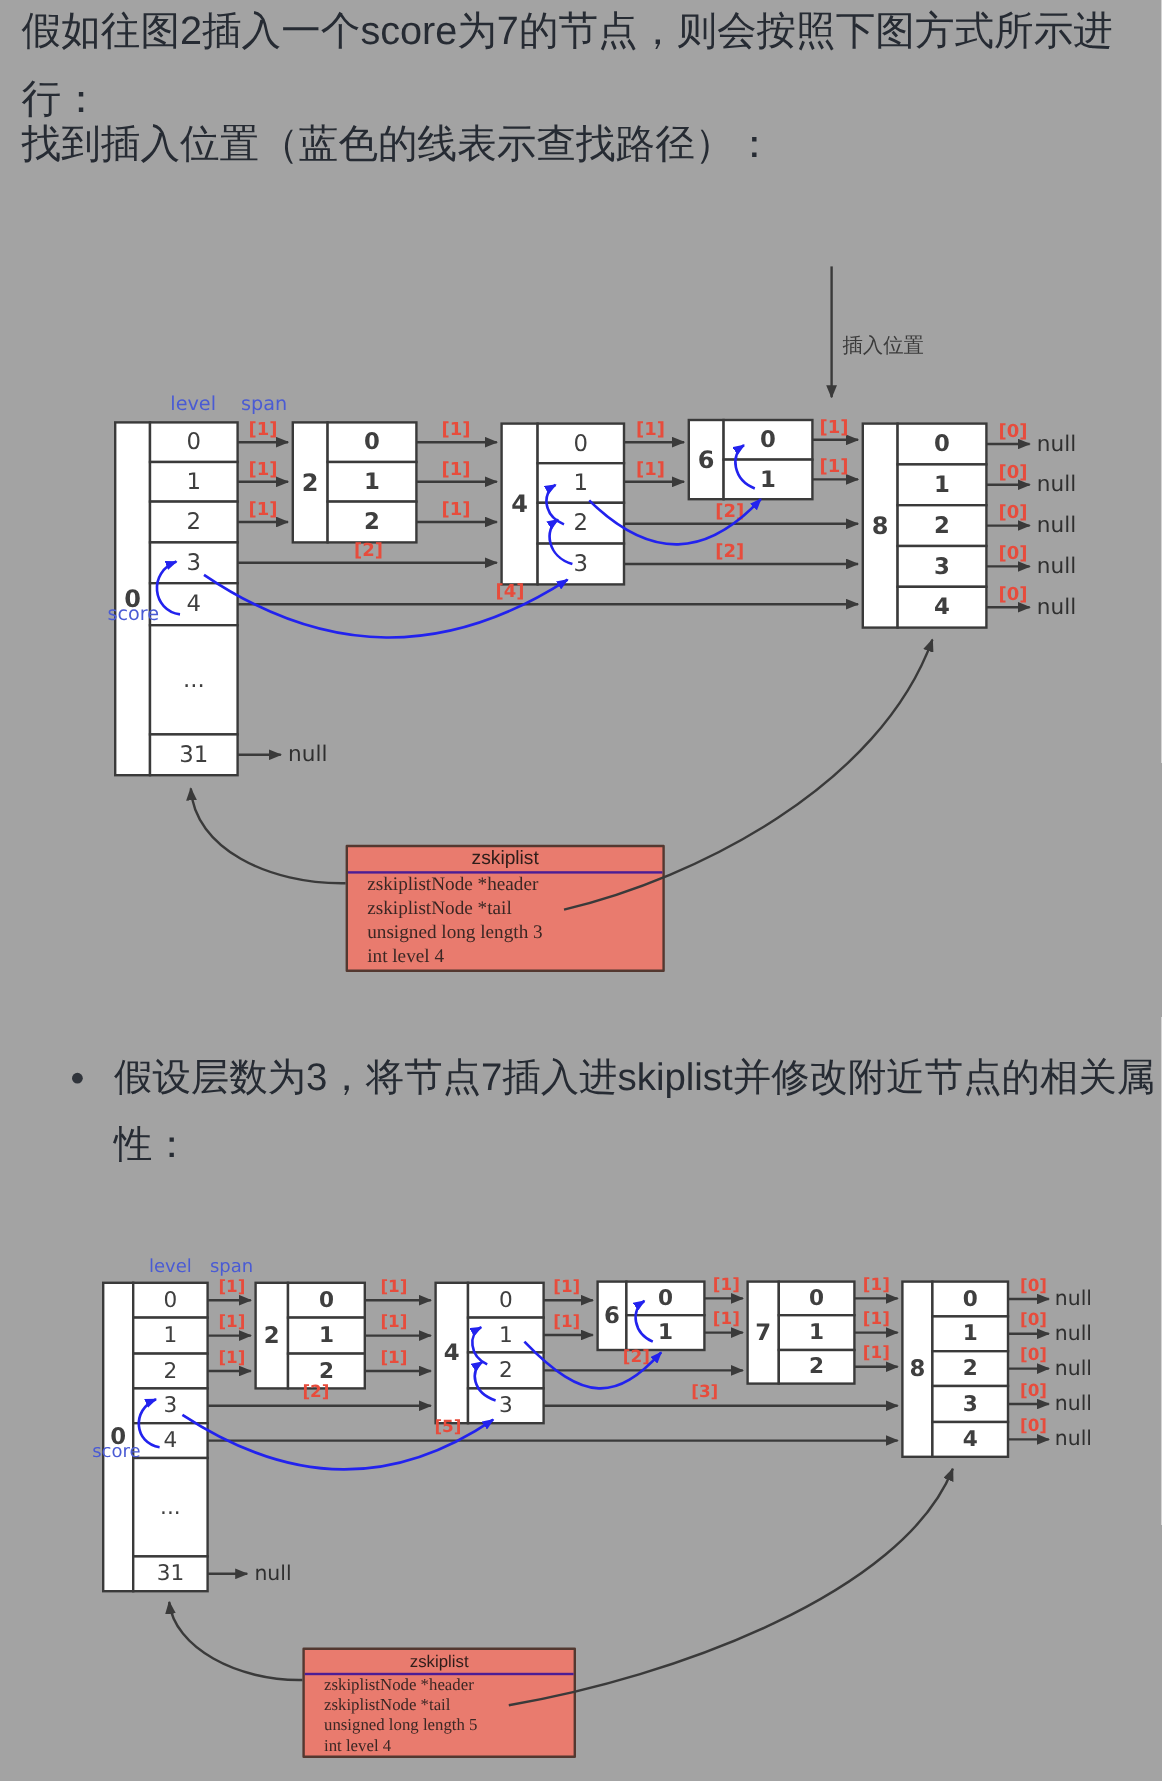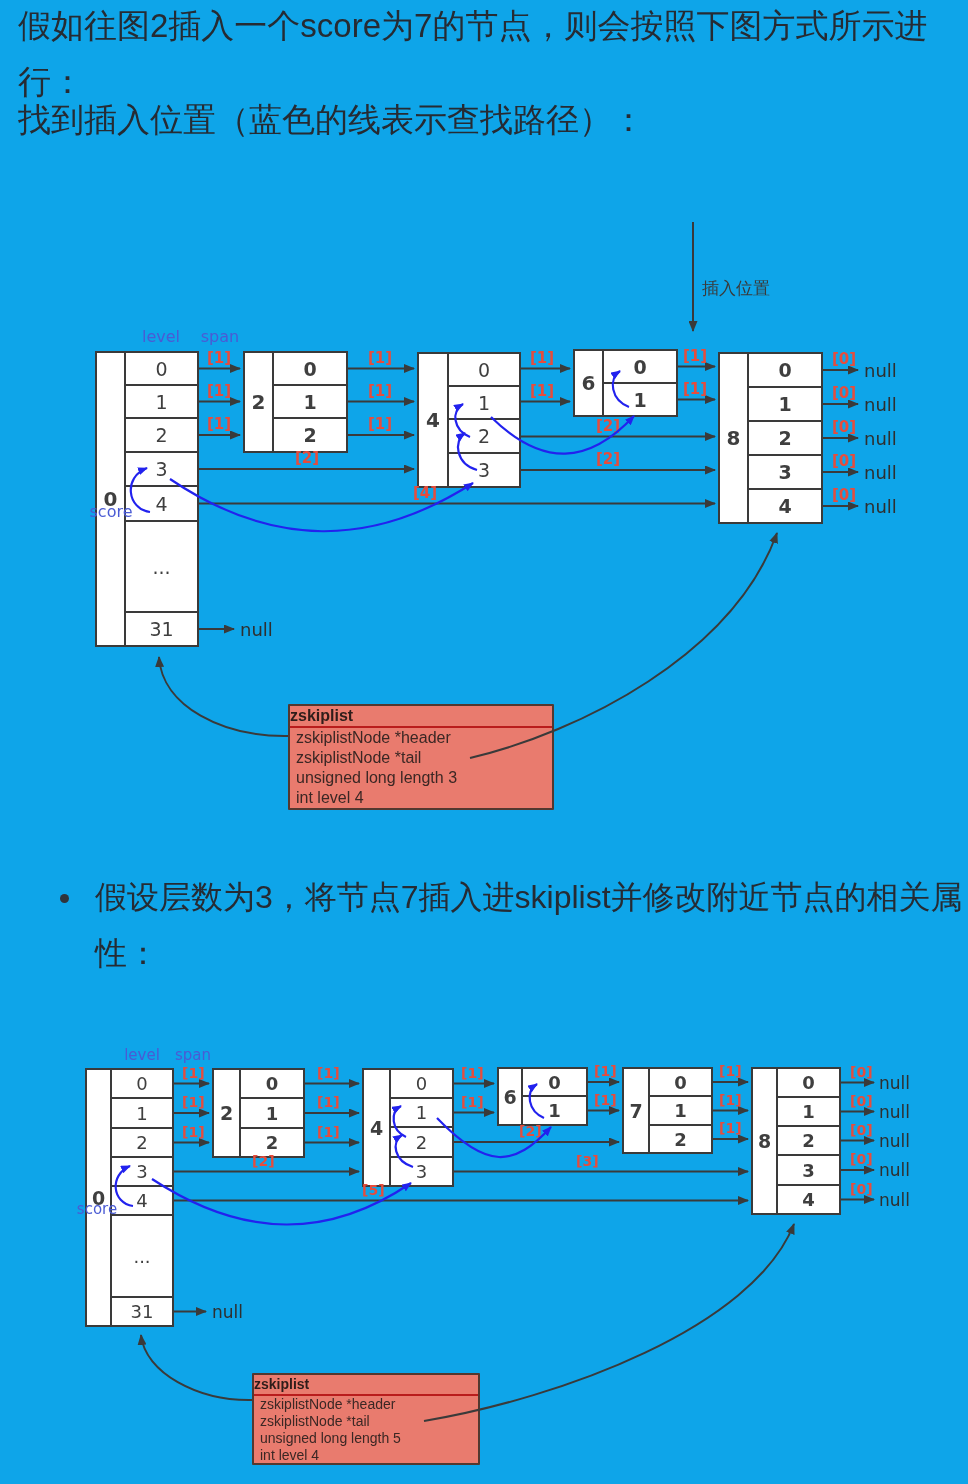--- a/index.html
+++ b/index.html
@@ -1,26 +1,26 @@
 <!DOCTYPE html>
 <html><head>
 <meta charset="utf-8">
 <style>
   html,body{margin:0;padding:0;background:#ffffff;}
-  .page{position:relative;width:968px;height:1484px;background:#0ea5e9;overflow:hidden;
+  .page{position:relative;width:968px;height:1484px;background:#a3a3a3;overflow:hidden;
         font-family:"Liberation Sans","DejaVu Sans",sans-serif;}
   .para{position:absolute;margin:0;color:#262b33;font-size:33px;line-height:56px;}
   .p1{left:18px;top:-2px;width:940px;}
   .p2{left:18px;top:92px;width:940px;}
   .bullet-text{left:95px;top:869px;width:875px;font-size:32px;}
   .dot{position:absolute;left:60px;top:894px;width:9px;height:9px;border-radius:50%;background:#30343b;}
   .zbox{position:absolute;background:#e97b6e;border:2px solid #533830;box-sizing:border-box;
         color:#3b2724;z-index:1;border-radius:1px;}
-  .zbox-title{font-weight:bold;text-align:left;color:#2f1d1a;border-bottom:2px solid #b91c1c;}
-  .zbox-row{padding-left:6px;white-space:nowrap;}
+  .zbox-title{font-weight:normal;text-align:center;color:#2f1d1a;border-bottom:2px solid #4c1d95;}
+  .zbox-row{padding-left:16px;white-space:nowrap;font-family:Liberation Serif, serif;}
   .zbox1{left:288px;top:704px;width:266px;height:106px;font-size:16px;}
   .zbox1 .zbox-title{height:20px;line-height:20px;}
   .zbox1 .zbox-row{line-height:20px;}
   .zbox2{left:252px;top:1373px;width:228px;height:92px;font-size:14px;}
   .zbox2 .zbox-title{height:19px;line-height:19px;}
   .zbox2 .zbox-row{line-height:17px;}
   #diagram-svg{position:absolute;left:0;top:0;z-index:2;pointer-events:none;}
 </style>
 </head>
 <body>

